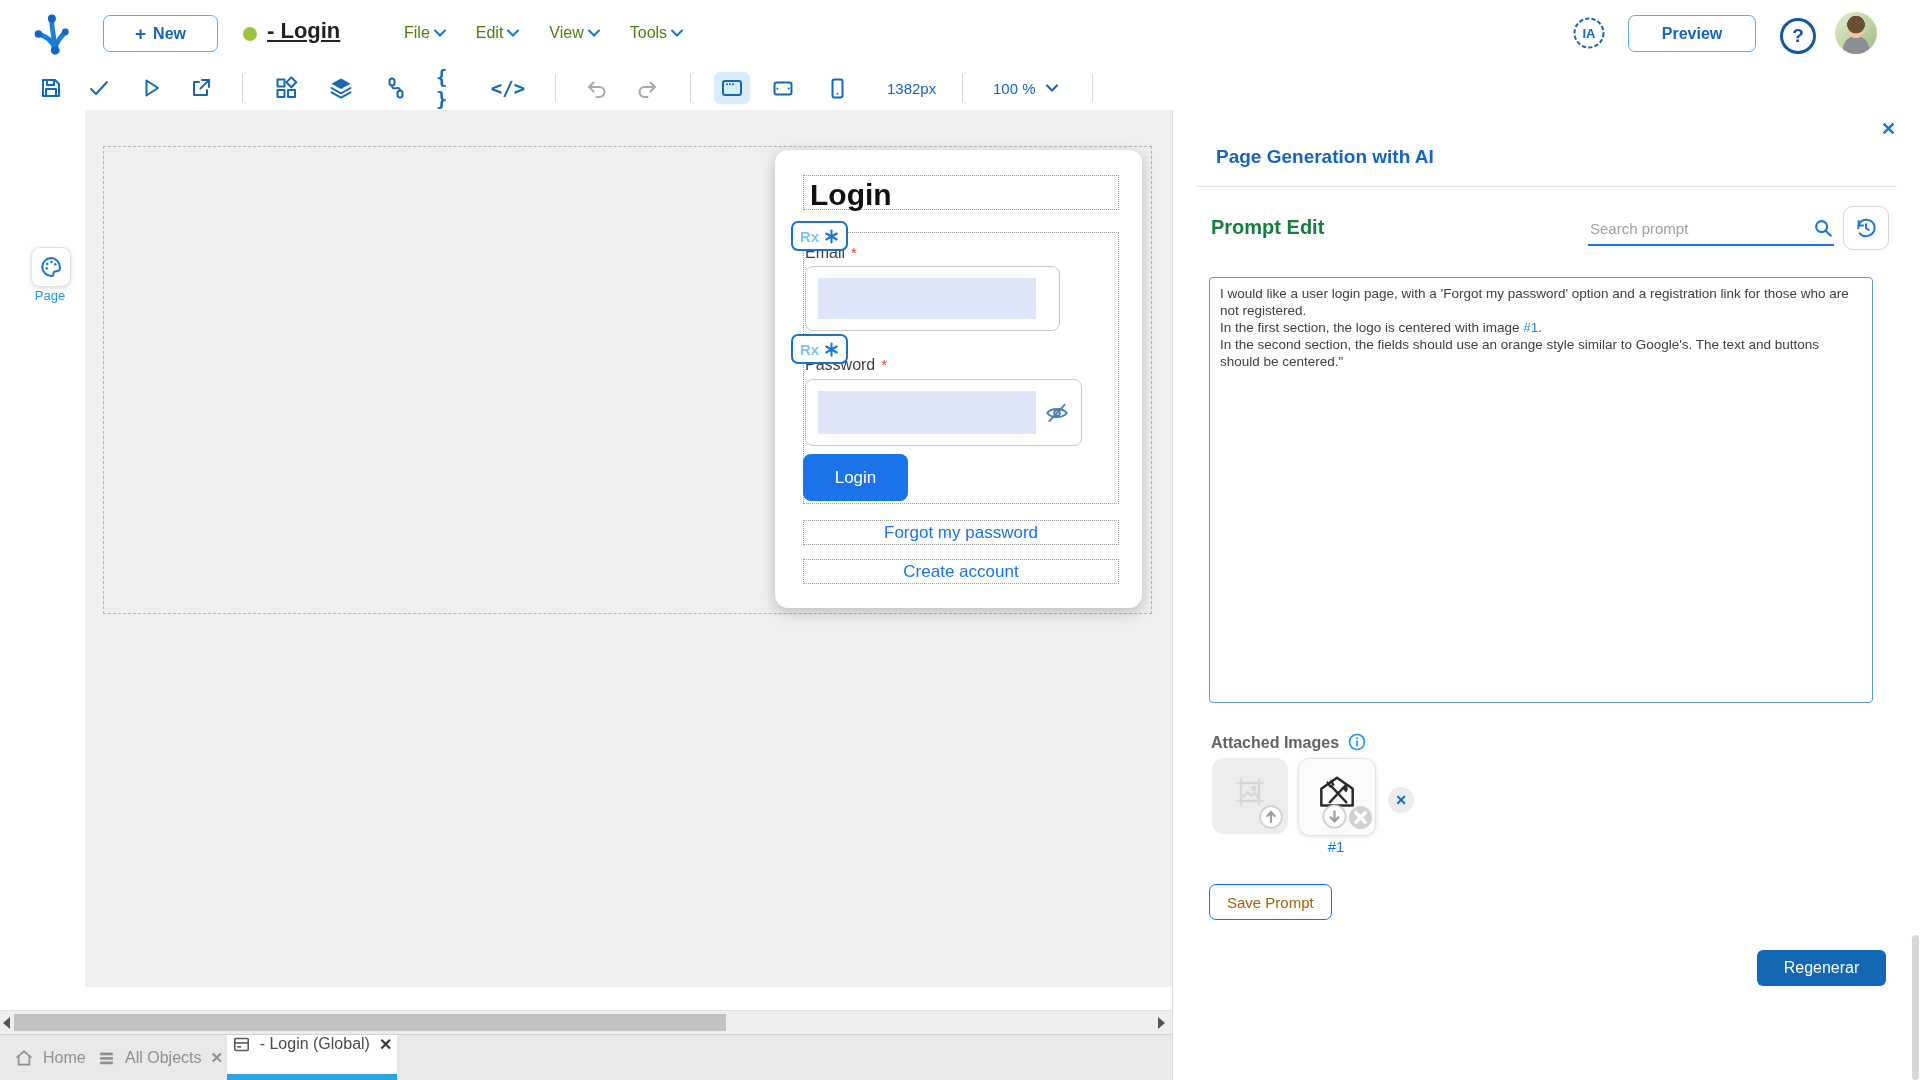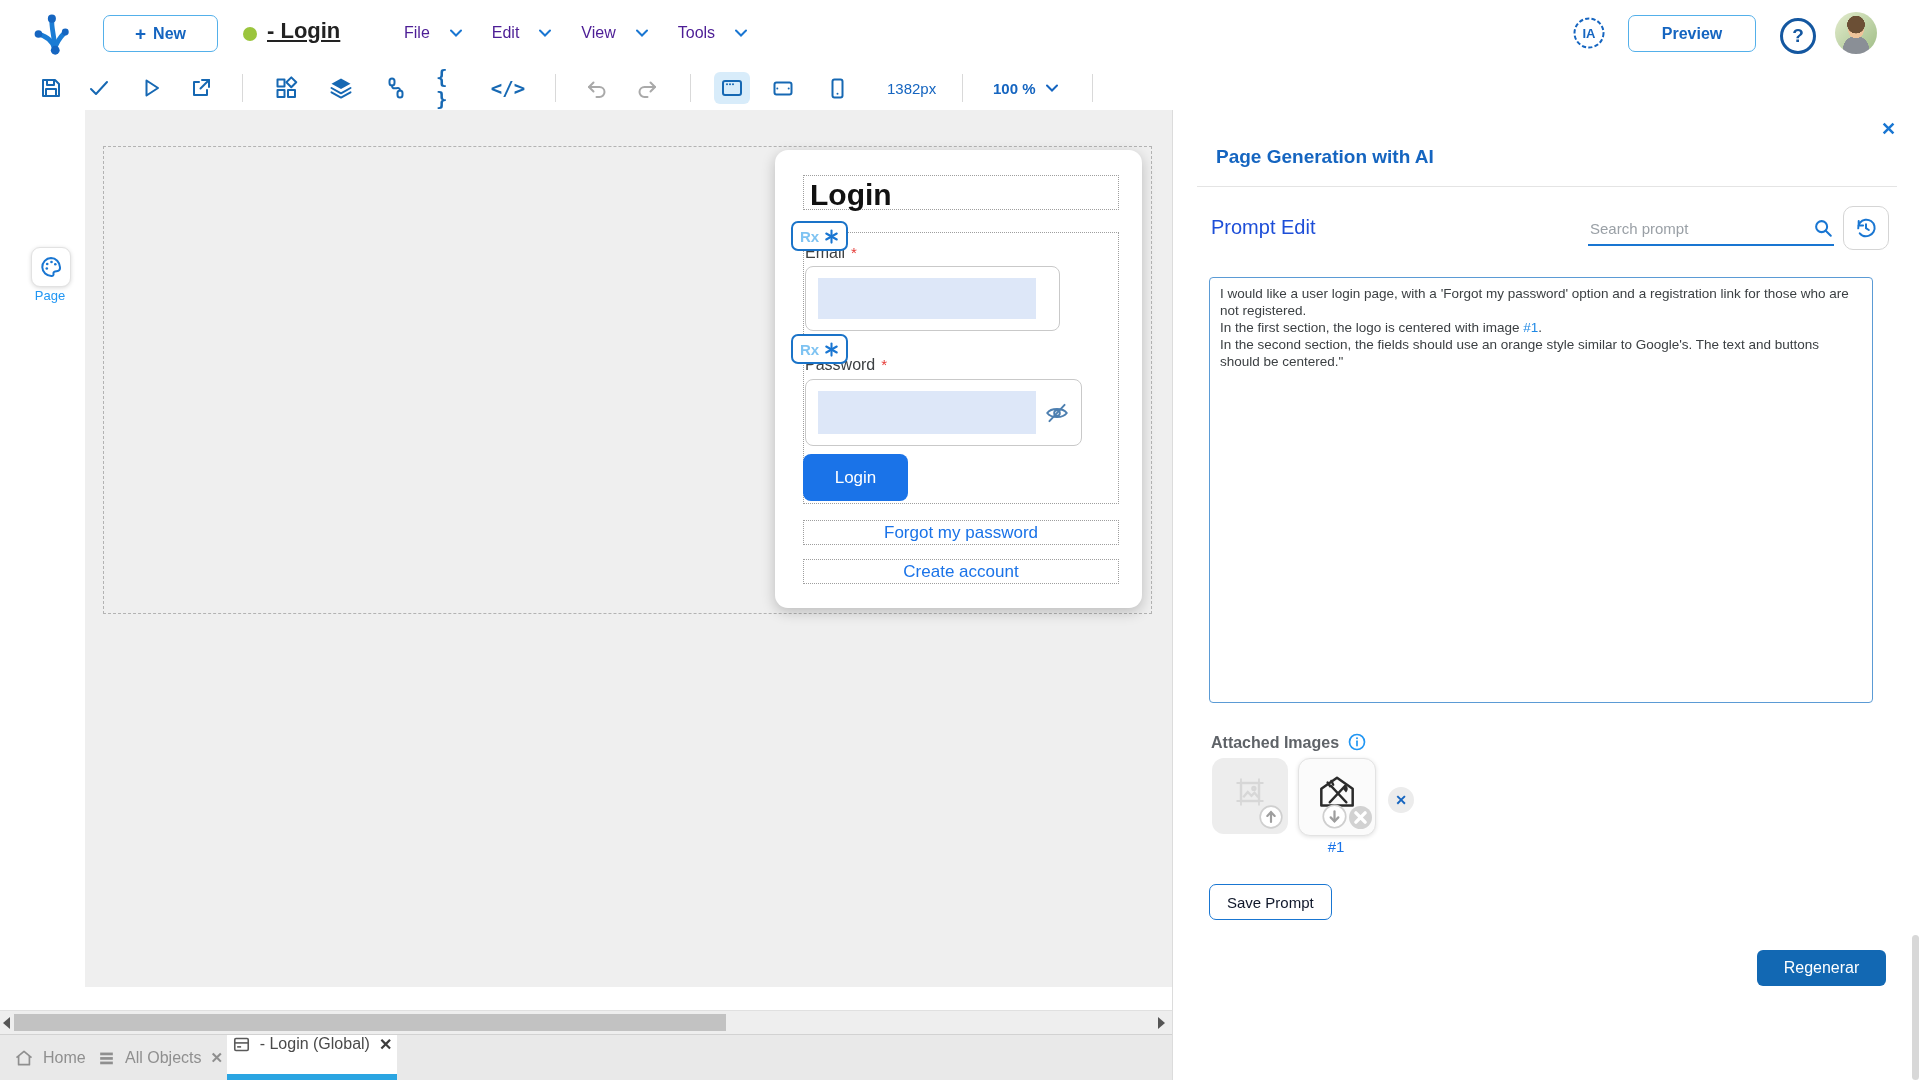--- a/index.html
+++ b/index.html
@@ -2,21 +2,21 @@
 <html><head>
 <meta charset="utf-8">
 <style>
   html,body{margin:0;padding:0;background:#fff;font-family:"Liberation Sans",sans-serif;}
   #app{position:relative;width:1920px;height:1080px;background:#fff;overflow:hidden;}
   .abs{position:absolute;}
   
   #header{position:absolute;left:0;top:0;width:1920px;height:66px;background:#fff;border-bottom:1px solid #e9e9e9;}
   .outline-btn{display:flex;align-items:center;justify-content:center;gap:7px;background:#fff;
     border:1.5px solid #54b0ea;border-radius:7px;color:#1565c0;font-weight:bold;font-size:16px;cursor:pointer;}
-  .menu-item{display:flex;align-items:center;gap:20px;font-size:16px;color:#4c1d95;cursor:pointer;}
+  .menu-item{display:flex;align-items:center;gap:4px;font-size:16px;color:#4d7c0f;cursor:pointer;}
   #doc-title{font-size:22px;font-weight:bold;color:#222;}
   .dot{width:14px;height:14px;border-radius:50%;background:#9bc53d;}
   
   #toolbar{position:absolute;left:0;top:66px;width:1920px;height:44px;background:#fff;border-bottom:1px solid #e3e3e3;}
   .tb-icon{position:absolute;top:0;width:34px;height:44px;display:flex;align-items:center;justify-content:center;cursor:pointer;}
   .tb-icon svg{stroke:#1668b3;fill:none;stroke-width:2;stroke-linecap:round;stroke-linejoin:round;}
   .tb-icon.disabled svg{stroke:#a9a9a9;}
   .tb-sep{position:absolute;top:8px;width:1px;height:28px;background:#d9d9d9;}
   .tb-text{position:absolute;top:0;height:44px;display:flex;align-items:center;color:#1565c0;font-size:15px;}
   .glyph-icon{font-weight:bold;font-size:19px;color:#1668b3;font-family:"DejaVu Sans Mono",monospace;}
@@ -50,40 +50,40 @@
   .tab .x{font-size:15px;color:#8f8f8f;font-weight:bold;cursor:pointer;}
   #tab-active{position:absolute;left:227px;top:0;width:170px;height:46px;background:#fff;display:flex;
     justify-content:center;gap:9px;color:#4a4a4a;font-size:16px;cursor:pointer;}
   #tab-active .x{color:#3c3c3c;font-weight:bold;}
   #tab-underline{position:absolute;left:227px;top:1074px;width:170px;height:6px;background:#2aa5e2;}
   
   #panel{position:absolute;left:1172px;top:110px;width:748px;height:970px;background:#fff;border-left:1px solid #dcdcdc;}
   #panel-close{position:absolute;left:708px;top:8px;font-size:18px;font-weight:bold;color:#1976d2;cursor:pointer;}
   #panel-title{position:absolute;left:43px;top:36px;font-size:19px;font-weight:bold;color:#1565c0;}
   #panel-div{position:absolute;left:24px;top:76px;width:700px;height:1px;background:#e4e4e4;}
-  #prompt-edit{position:absolute;left:38px;top:106px;font-size:20px;font-weight:normal;color:#1d4ed8;}
+  #prompt-edit{position:absolute;left:38px;top:106px;font-size:20px;font-weight:bold;color:#15803d;}
   #search-wrap{position:absolute;left:415px;top:102px;width:246px;height:32px;border-bottom:2px solid #1976d2;
     display:flex;align-items:center;}
   #search-input{flex:1;border:none;outline:none;font-size:15px;color:#555;font-family:"Liberation Sans",sans-serif;background:transparent;}
   #search-input::placeholder{color:#9aa0a6;}
   #history-btn{position:absolute;left:670px;top:96px;width:44px;height:42px;border:1px solid #d5d5d5;border-radius:10px;
     background:#fff;display:flex;align-items:center;justify-content:center;cursor:pointer;}
   #prompt-box{position:absolute;left:36px;top:167px;width:664px;height:426px;border:1.5px solid #5b9bd5;border-radius:4px;
     padding:7px 10px;font-size:13.5px;line-height:17px;color:#3c4043;white-space:pre-wrap;box-sizing:border-box;cursor:text;}
   .prompt-ref{color:#1e88e5;}
   #attached-label{position:absolute;left:38px;top:622px;font-size:16px;font-weight:bold;color:#5f6368;display:flex;align-items:flex-end;gap:8px;}
   .thumb{position:absolute;top:648px;width:76px;height:76px;border-radius:12px;}
   #thumb-empty{left:39px;background:#ededed;}
   #thumb-img{left:125px;background:#fbfbfb;border:1px solid #e3e3e3;box-shadow:0 1px 4px rgba(0,0,0,.12);}
   .thumb-overlay{position:absolute;border-radius:50%;}
   #attach-remove{position:absolute;left:215px;top:677px;width:26px;height:26px;border-radius:50%;background:#ececec;
     color:#1565c0;font-weight:bold;font-size:14px;display:flex;align-items:center;justify-content:center;cursor:pointer;}
   #attach-ref{position:absolute;left:125px;top:728px;width:76px;text-align:center;color:#1a73e8;font-size:15px;}
   #save-prompt{position:absolute;left:36px;top:774px;height:36px;padding:0 17px;background:#fff;border:1.5px solid #1976d2;
-    border-radius:7px;color:#0f172a;font-size:15px;font-family:"Liberation Sans",sans-serif;cursor:pointer;}
+    border-radius:7px;color:#a16207;font-size:15px;font-family:"Liberation Sans",sans-serif;cursor:pointer;}
   #regen-btn{position:absolute;left:584px;top:840px;width:129px;height:36px;background:#1268b3;border:none;border-radius:6px;
     color:#fff;font-size:16px;font-family:"Liberation Sans",sans-serif;cursor:pointer;}
   #panel-vscroll{position:absolute;left:739px;top:825px;width:7px;height:145px;background:#d8d8d8;border-radius:4px;}
   #avatar{width:42px;height:42px;border-radius:50%;overflow:hidden;cursor:pointer;
     background:
       radial-gradient(circle at 50% 30%, #6b4f35 0 24%, transparent 25%),
       radial-gradient(circle at 50% 44%, #eec49b 0 24%, transparent 25%),
       radial-gradient(circle at 50% 88%, #8a8f96 0 30%, transparent 31%),
       linear-gradient(135deg,#e3eccd,#9fbd86);}
   svg{display:block;}
@@ -240,21 +240,21 @@
         </svg>
     </div>
     <div class="tb-icon" style="left:820px;">
       <svg width="24" height="24" viewBox="0 0 24 24">
           <rect x="7.5" y="3.5" width="10" height="18" rx="2"></rect>
           <circle cx="12.5" cy="17.8" r="1" fill="#1668b3" stroke="none"></circle>
         </svg>
     </div>
     <div class="tb-text" style="left:887px;">1382px</div>
     <div class="tb-sep" style="left:962px;"></div>
-    <div class="tb-text" style="left:993px;gap:10px;cursor:pointer;font-weight:bold;">
+    <div class="tb-text" style="left:993px;gap:10px;cursor:pointer;">
       <span>100 %</span>
       <svg width="12" height="8" viewBox="0 0 12 8">
           <path d="M1 1.5 L6 6.5 L11 1.5" stroke="#1565c0" stroke-width="2" fill="none" stroke-linecap="round"></path>
         </svg>
     </div>
     <div class="tb-sep" style="left:1092px;"></div>
   </div>
 
   <div id="left-rail">
     <div id="page-btn">

